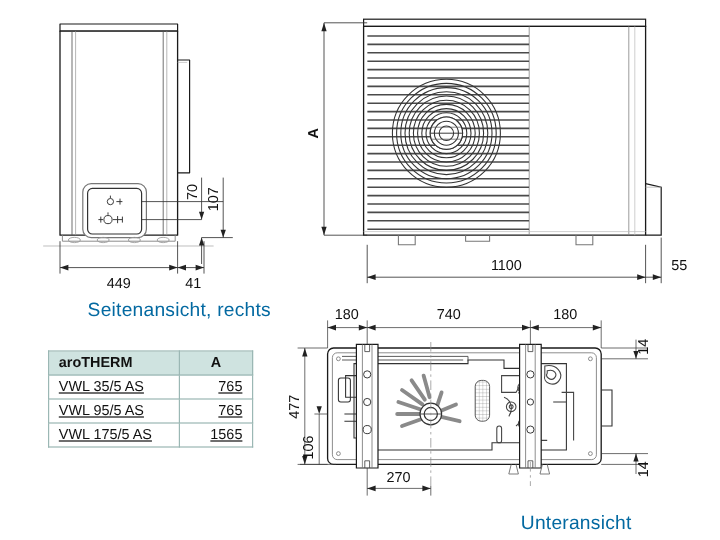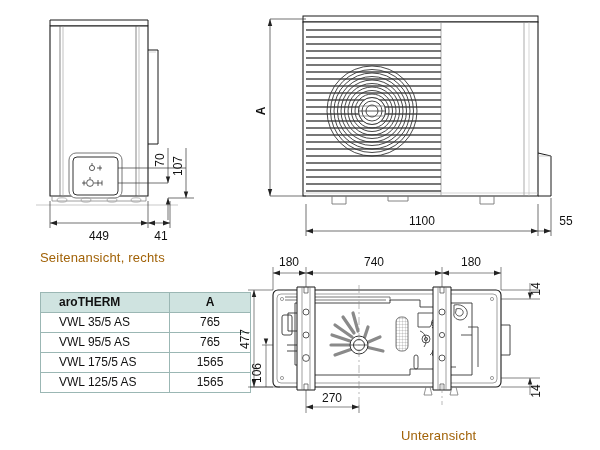--- a/index.html
+++ b/index.html
@@ -4,44 +4,44 @@
 <style>
   html,body{margin:0;padding:0;}
   body{
     width:600px;height:450px;background:#ffffff;
     font-family:"Liberation Sans",sans-serif;
     color:#1a1a1a;overflow:hidden;position:relative;
   }
   .page{position:absolute;inset:0;}
   svg{display:block;}
   .dimtxt{font-family:"Liberation Sans",sans-serif;font-size:12px;fill:#111;}
-  .caption{position:absolute;font-size:13px;color:#a16207;letter-spacing:.2px;}
+  .caption{position:absolute;font-size:16px;color:#0369a1;letter-spacing:.2px;margin-left:33px;}
 
   
   .spec-table{
     position:absolute;left:40px;top:292px;
     border-collapse:collapse;
     font-size:12px;color:#111;
     background:#fff;
   }
   .spec-table th,.spec-table td{
     border:1px solid #9bb7b4;
-    padding:2px 18px;
+    padding:2px 8px;
     height:15px;
     line-height:15px;
     white-space:nowrap;
   }
   .spec-table thead th{
     background:#cfe3e0;
     font-weight:bold;
   }
   .spec-table thead th.col-a{text-align:center;width:44px;}
   .spec-table thead th.col-n{text-align:left;width:92px;}
-  .spec-table td.name{text-align:left;}
-  .spec-table td.val{text-align:center;}
+  .spec-table td.name{text-align:left;text-decoration:underline;}
+  .spec-table td.val{text-align:right;text-decoration:underline;}
 </style>
 </head>
 <body>
 
 <div class="page">
 
   <svg width="230" height="240" viewBox="0 0 230 240" style="position:absolute;left:18px;top:8px;">
     <g fill="none" stroke="#1a1a1a" stroke-width="1" stroke-linejoin="round">
 
       <rect x="32" y="12" width="98" height="6" fill="#ffffff" stroke="#1a1a1a" stroke-width="1"></rect>
@@ -238,24 +238,20 @@
         <td class="val">765</td>
       </tr>
       <tr>
         <td class="name">VWL 95/5 AS</td>
         <td class="val">765</td>
       </tr>
       <tr>
         <td class="name">VWL 175/5 AS</td>
         <td class="val">1565</td>
       </tr>
-      <tr>
-        <td class="name">VWL 125/5 AS</td>
-        <td class="val">1565</td>
-      </tr>
     </tbody>
   </table>
 
   <svg width="340" height="175" viewBox="0 0 340 175" style="position:absolute;left:240px;top:255px;">
     <defs>
       <pattern id="mesh" width="3" height="3" patternUnits="userSpaceOnUse">
         <path d="M0 0 L0 3 M0 0 L3 0" stroke="#666" stroke-width=".4" fill="none"></path>
       </pattern>
     </defs>
 

